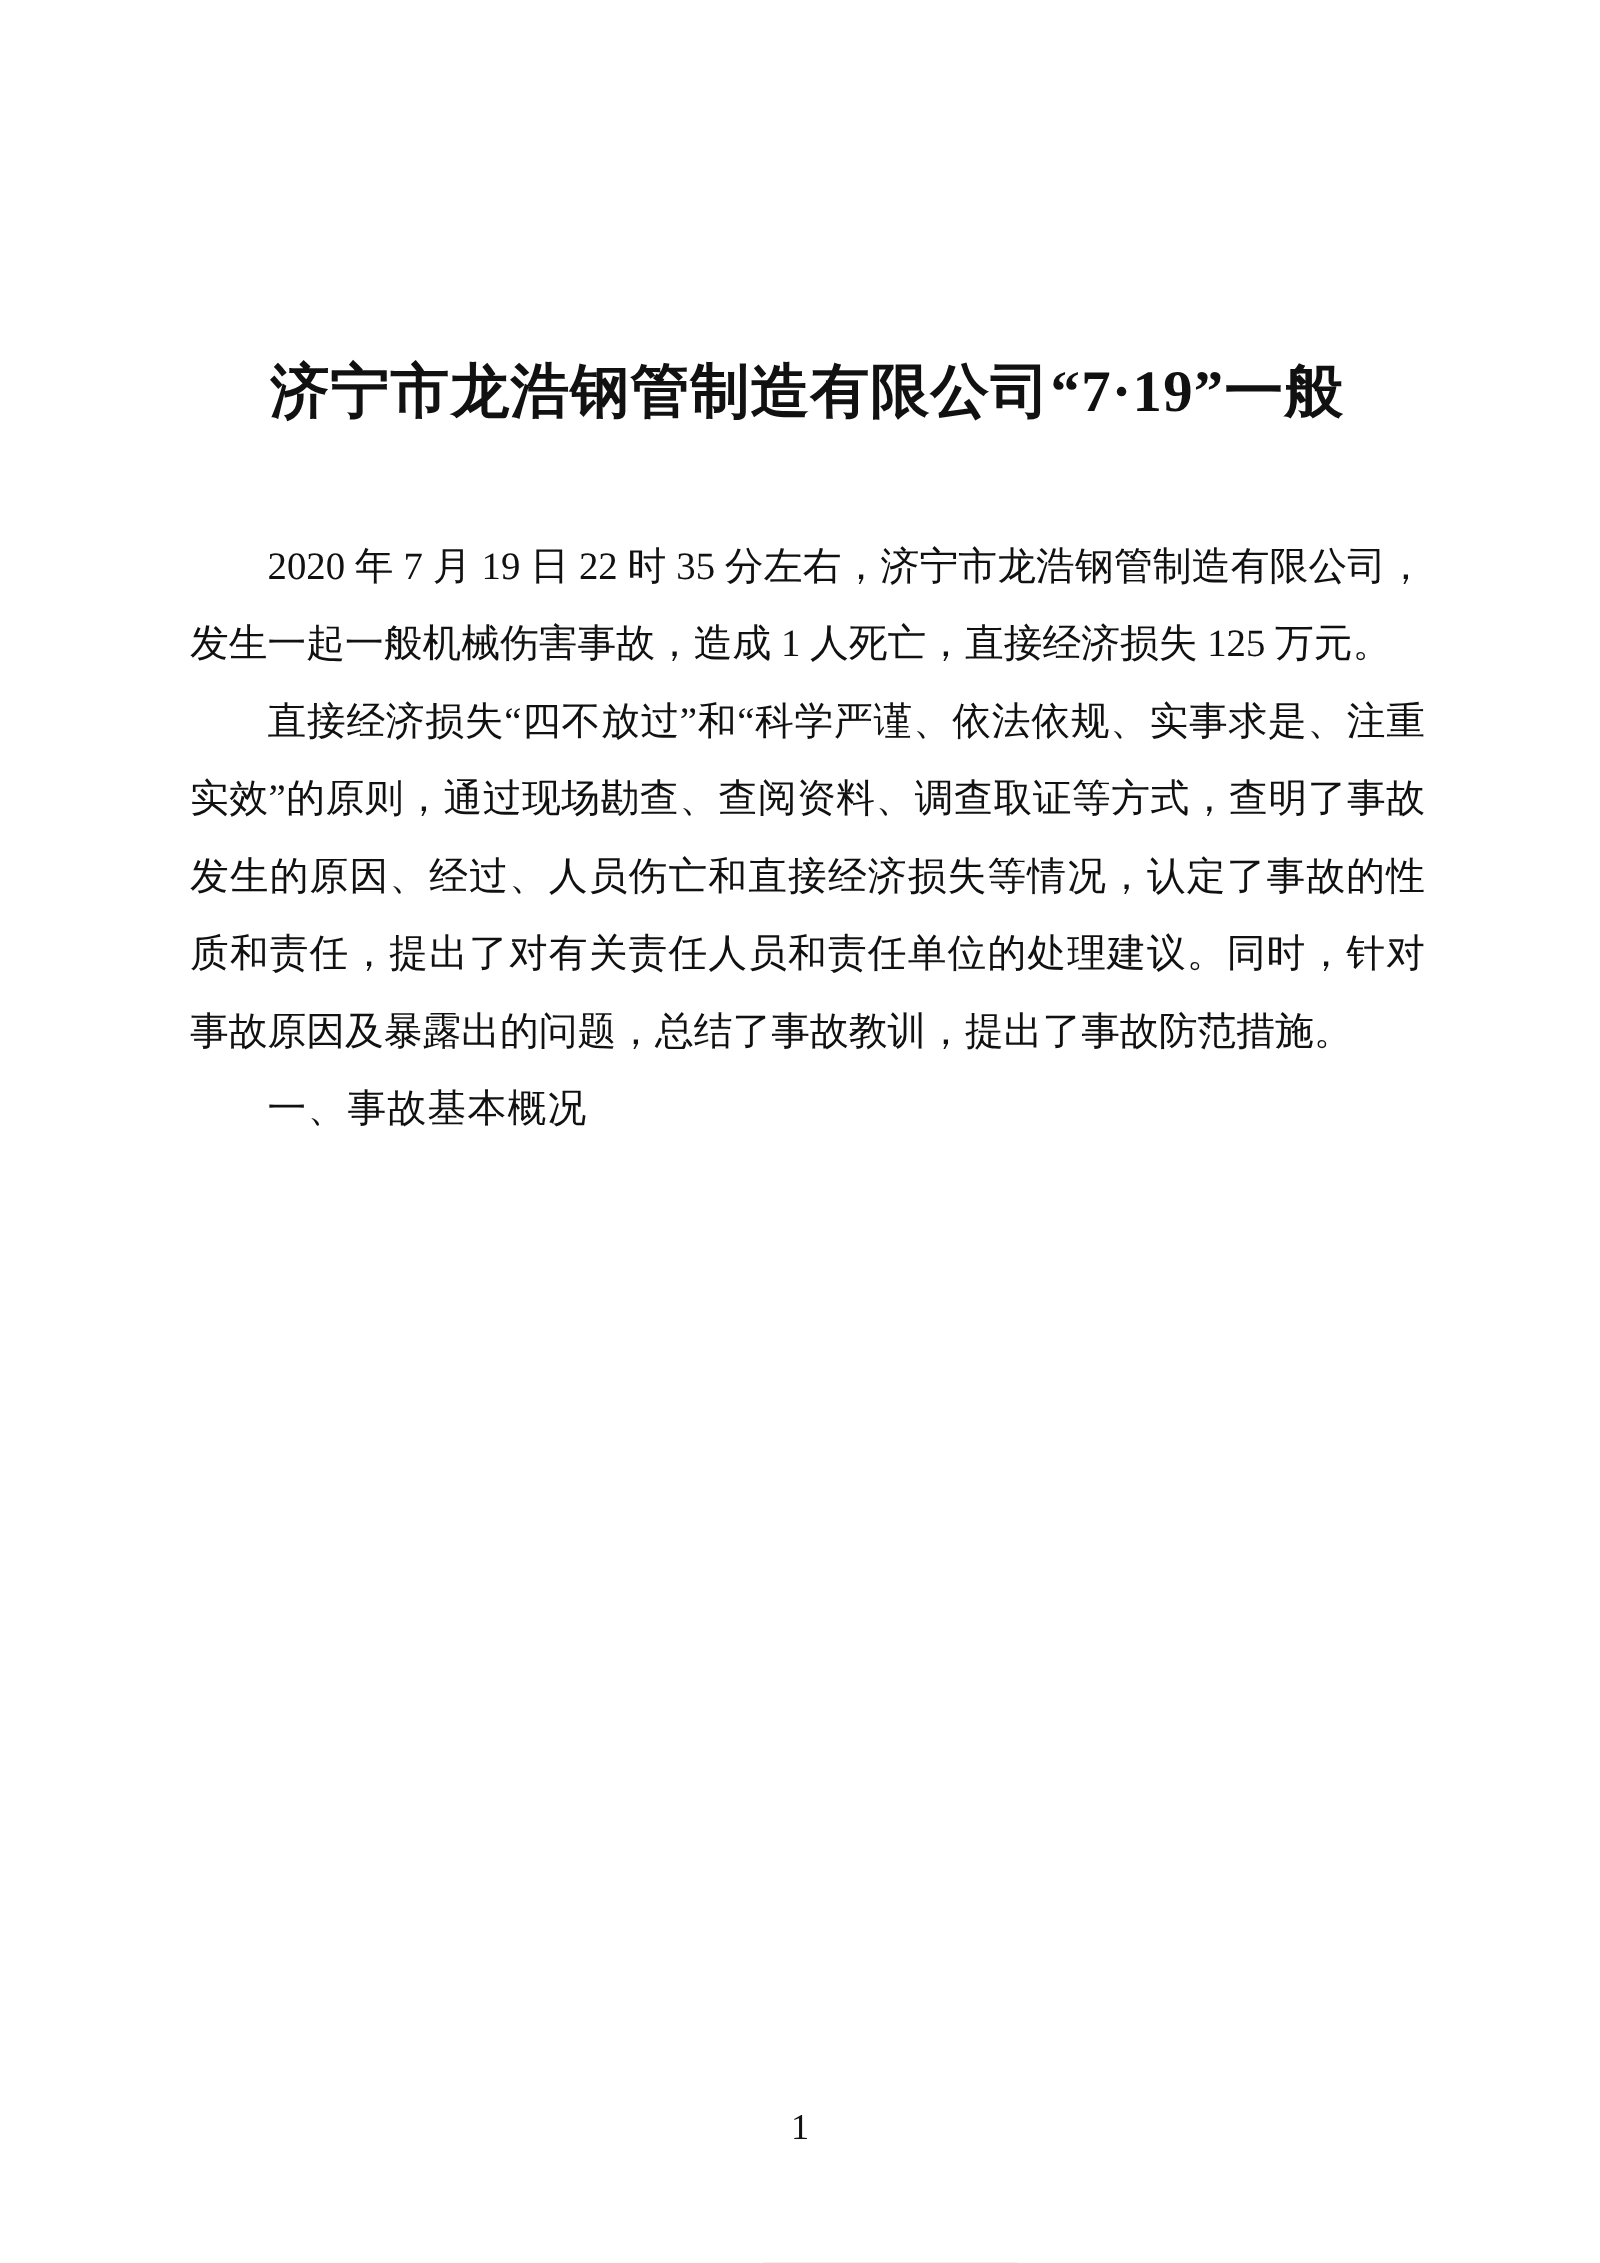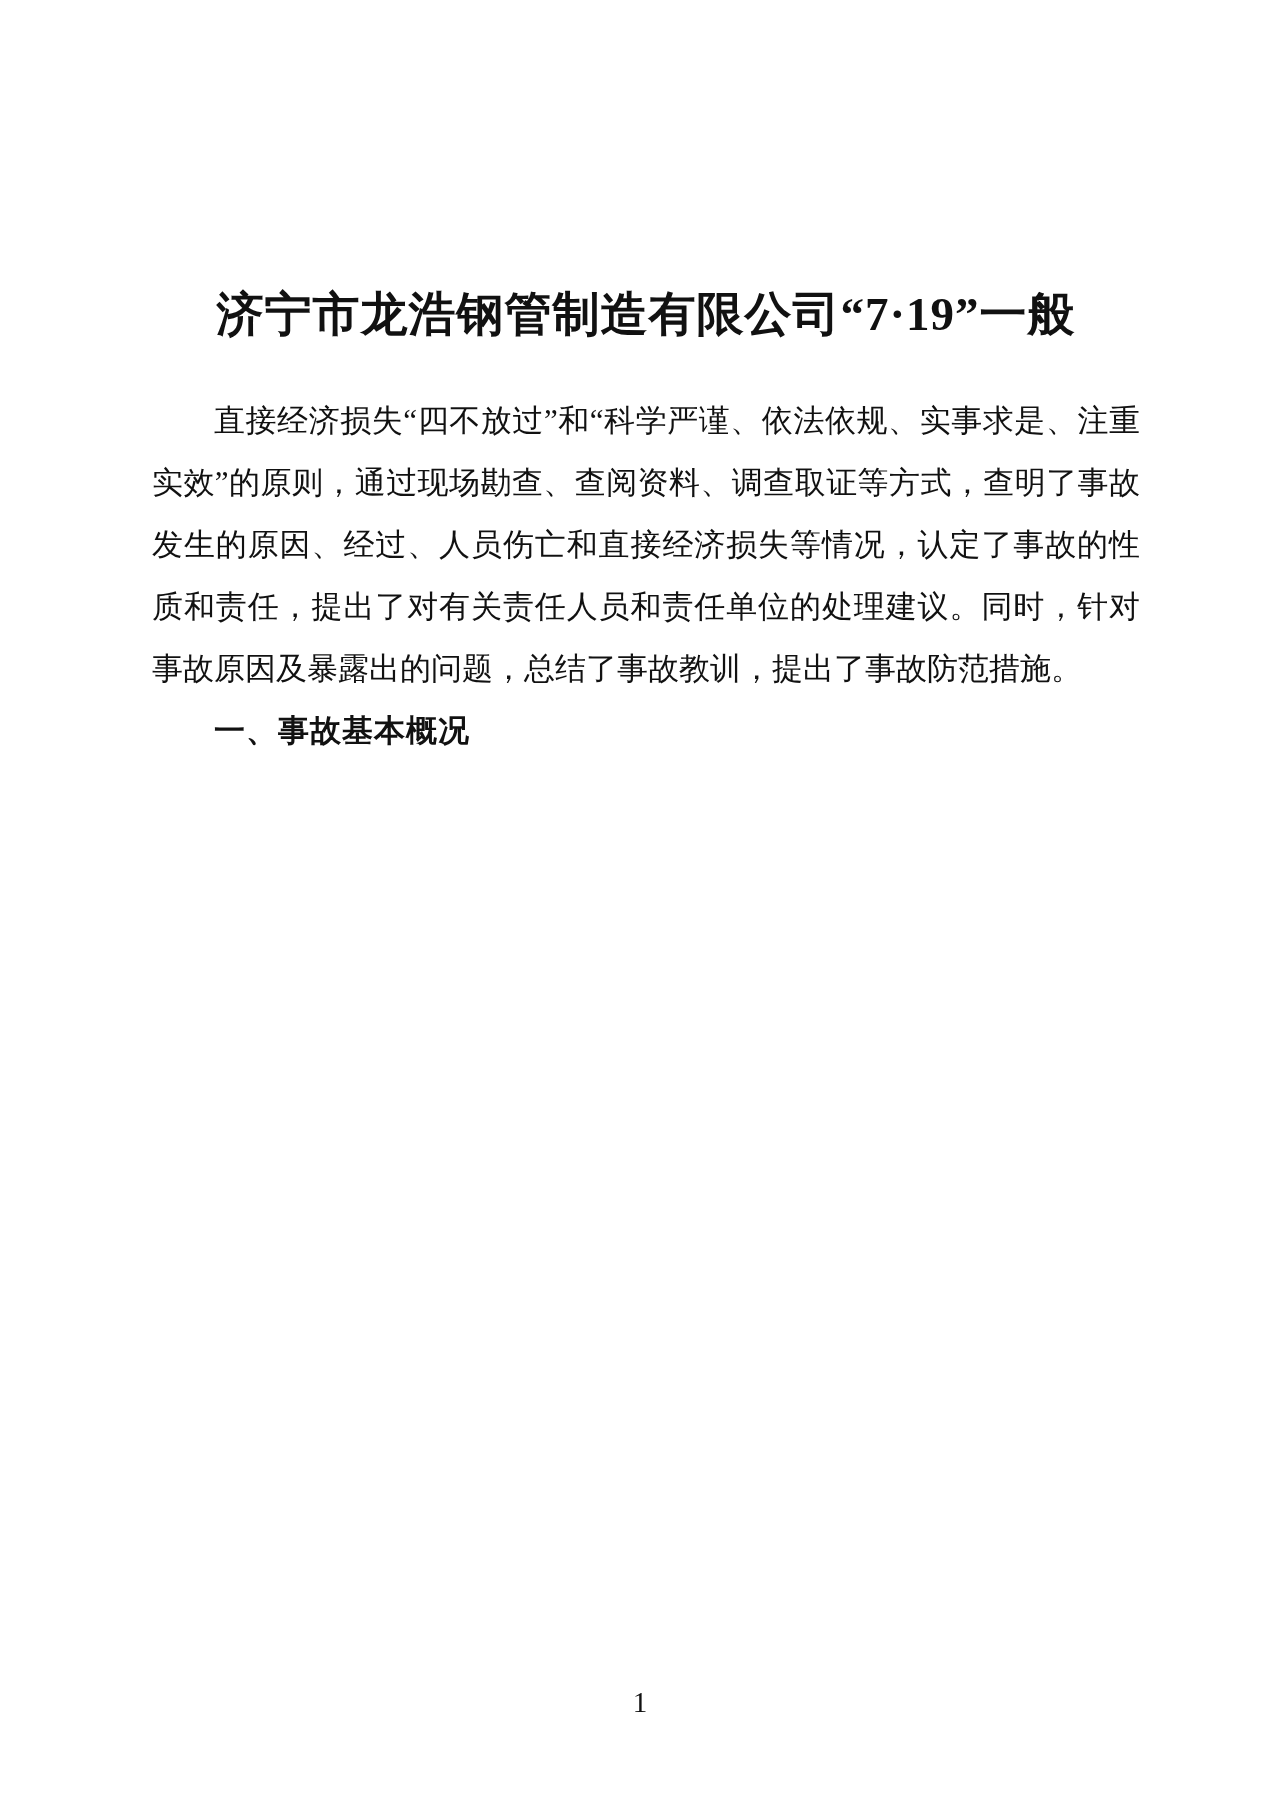--- a/index.html
+++ b/index.html
@@ -18,21 +18,21 @@
     color: #111111;
   }
   .content {
     position: absolute;
     left: 152px;
     right: 140px;
     top: 0;
   }
   .doc-title {
     margin-top: 282px;
-    margin-bottom: 44px;
+    margin-bottom: 76px;
     text-align: center;
     font-weight: 700;
     font-size: 47px;
     line-height: 64px;
     letter-spacing: 1px;
   }
   .doc-title .title-line {
     display: block;
   }
   .body-text p {
@@ -41,21 +41,21 @@
     line-height: 62px;
     text-align: justify;
     text-indent: 2em;
     word-break: break-all;
   }
   .section-heading {
     margin: 0;
     font-size: 31px;
     line-height: 62px;
     text-indent: 2em;
-    font-weight: 700;
+    font-weight: 400;
     font-family: "Liberation Sans", "DejaVu Sans", sans-serif;
     letter-spacing: 1px;
   }
   .page-footer {
     position: absolute;
     left: 0;
     right: 0;
     bottom: 92px;
     text-align: center;
     font-size: 29px;
@@ -66,20 +66,21 @@
 <body>
 
 <div class="page">
   <div class="content">
 
     <h1 class="doc-title">
       <span class="title-line">济宁市龙浩钢管制造有限公司“7·19”一般</span>
     </h1>
 
     <div class="body-text">
+      <p>2020 年 7 月 19 日 22 时 35 分左右，济宁市龙浩钢管制造有限公司，发生一起一般机械伤害事故，造成 1 人死亡，直接经济损失 125 万元。</p>
       <p>直接经济损失“四不放过”和“科学严谨、依法依规、实事求是、注重实效”的原则，通过现场勘查、查阅资料、调查取证等方式，查明了事故发生的原因、经过、人员伤亡和直接经济损失等情况，认定了事故的性质和责任，提出了对有关责任人员和责任单位的处理建议。同时，针对事故原因及暴露出的问题，总结了事故教训，提出了事故防范措施。</p>
       <h2 class="section-heading">一、事故基本概况</h2>
     </div>
 
   </div>
 
   <div class="page-footer">
     <span>1</span>
   </div>
 </div>

